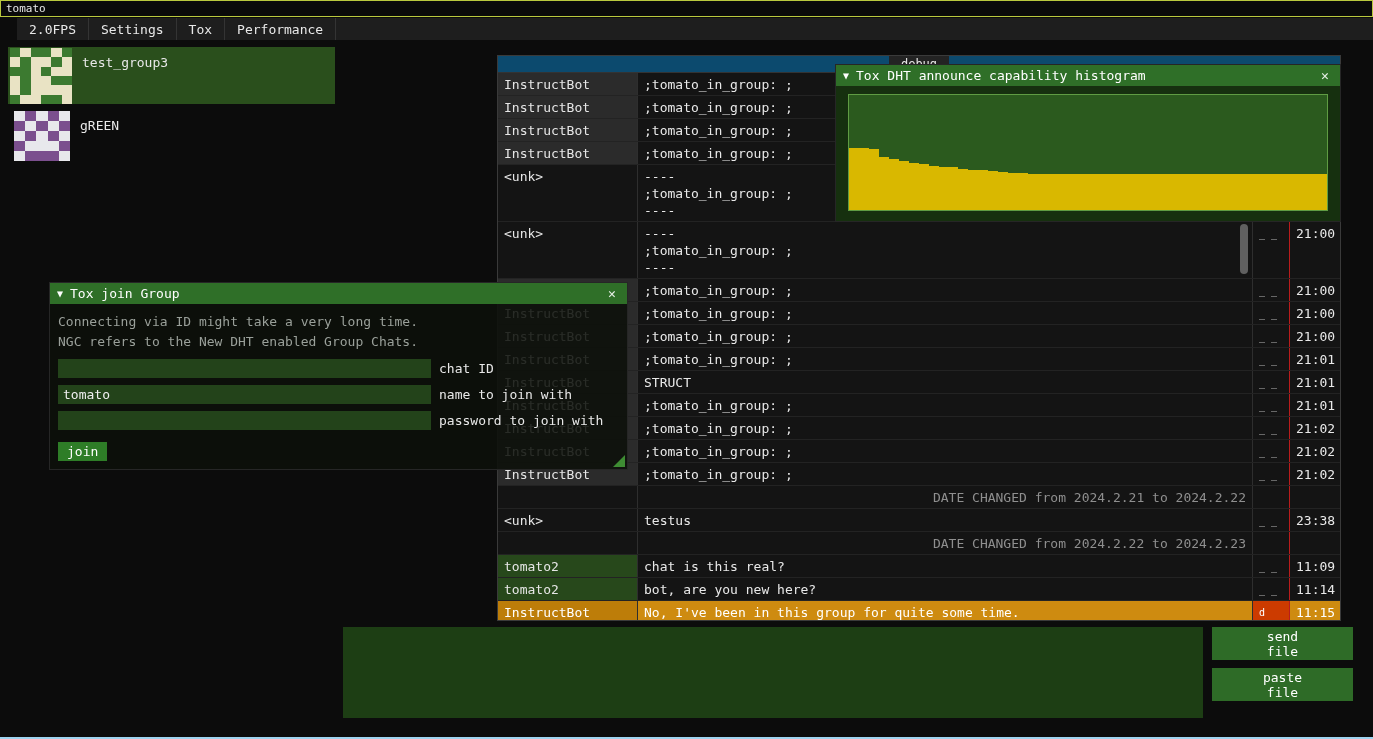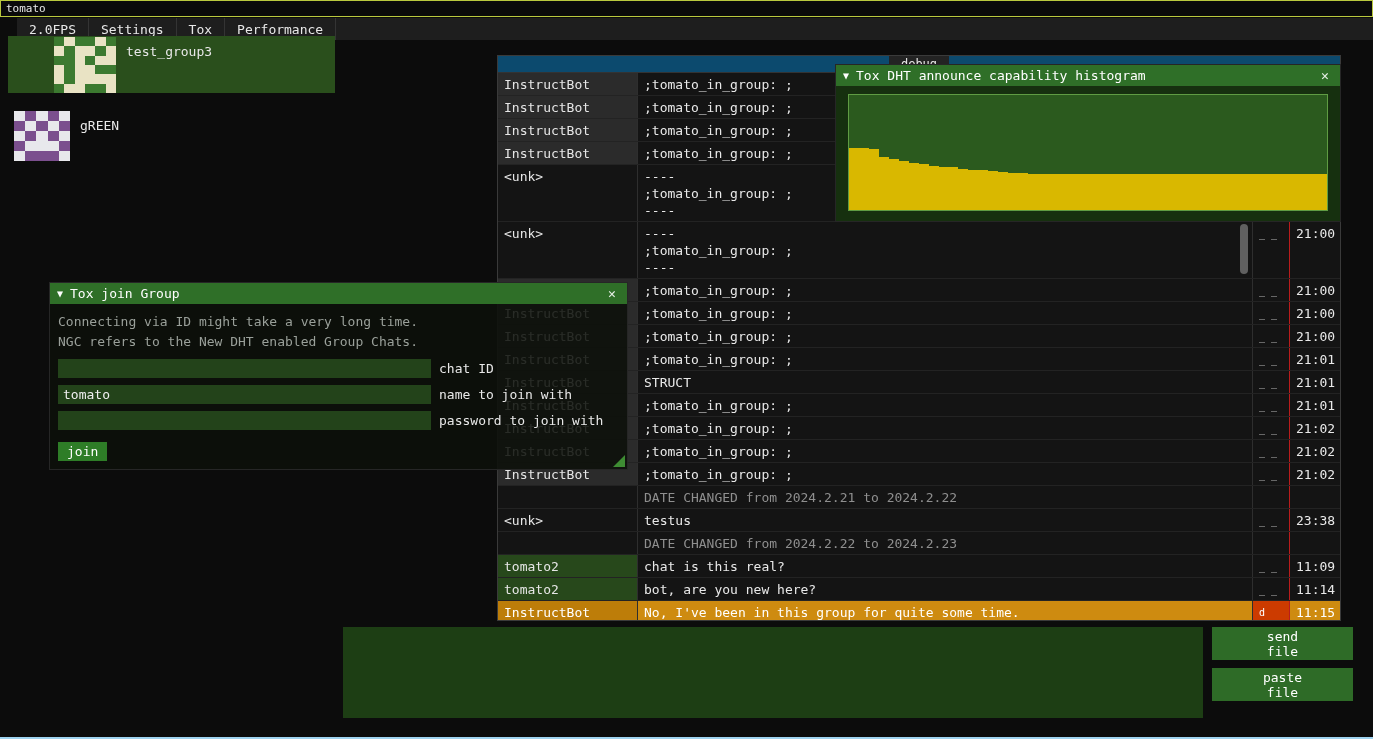--- a/index.html
+++ b/index.html
@@ -11,21 +11,21 @@
   .titlebar { position:absolute; left:0; top:0; width:1373px; height:17px; background:#0a0a0a;
               border:1px solid #b9c83e; display:flex; align-items:center; padding-left:5px;
               font-size:11px; color:#e8e8e8; }
   
   .menubar { position:absolute; left:17px; top:18px; width:1371px; height:22px; background:#1e1e1e;
              display:flex; align-items:stretch; }
   .menu-item { display:flex; align-items:center; padding:0 12px; border-right:1px solid #343434; cursor:default; }
   
   .contact { position:absolute; display:flex; align-items:flex-start; }
   .contact.sel { background:#2a4f1c; }
-  .contact-1 { left:8px; top:36px; width:327px; height:57px;padding-left:44px; }
+  .contact-1 { left:8px; top:47px; width:327px; height:57px; }
   .contact-2 { left:8px; top:110px; width:327px; height:53px; }
   .avatar { display:block; margin:1px 0 0 2px; }
   .contact-label { margin:8px 0 0 10px; }
   
   .subs { position:absolute; left:343px; top:55px; width:146px; height:566px;
           background:#0e0e0e; border:1px solid #3a3a3a; }
   .subs-header { padding:7px 8px 6px; border-bottom:1px solid #343434; }
   .subs-list div { padding:2px 8px; line-height:18px; }
   
   .chat { position:absolute; left:497px; top:55px; width:844px; height:566px;
@@ -34,21 +34,21 @@
   .tab { padding:0 12px; background:#232323; display:flex; align-items:center; font-size:12px; }
   .rows { position:absolute; left:0; top:17px; right:0; bottom:0; overflow:hidden; }
   .row { display:flex; border-bottom:1px solid #232323; min-height:23px; }
   .cell { padding:3px 6px 2px; line-height:17px; }
   .name { width:140px; border-right:1px solid #2e2e2e; color:#e6e6e6; }
   .msg  { flex:1; border-right:1px solid #2e2e2e; white-space:pre-line; color:#e9e9e9; }
   .flags{ width:37px; border-right:1px solid #b91c1c; color:#c9c9c9; font-size:10px; }
   .time { width:50px; color:#e9e9e9; }
   .row.bot .name { background:#2b2b2b; }
   .row.self .name { background:#27481b; }
-  .row.date { min-height:21px; }
+  .row.date { min-height:21px;text-align:right; }
   .row.date .msg { color:#8f8f8f; }
   .row.highlight { background:#ce8b10; }
   .row.highlight .name { background:#bd7d09; color:#fff; }
   .row.highlight .msg, .row.highlight .time { color:#fff; }
   .row.highlight .flags { background:#cc3b00; color:#fff; }
   .scroll-thumb { position:absolute; left:742px; top:168px; width:8px; height:50px;
                   background:#606060; border-radius:4px; z-index:5; }
   
   .fwin { position:absolute; border:1px solid #262626; }
   .fwin-titlebar { height:21px; background:#2f6f28; color:#fff; display:flex; align-items:center;

